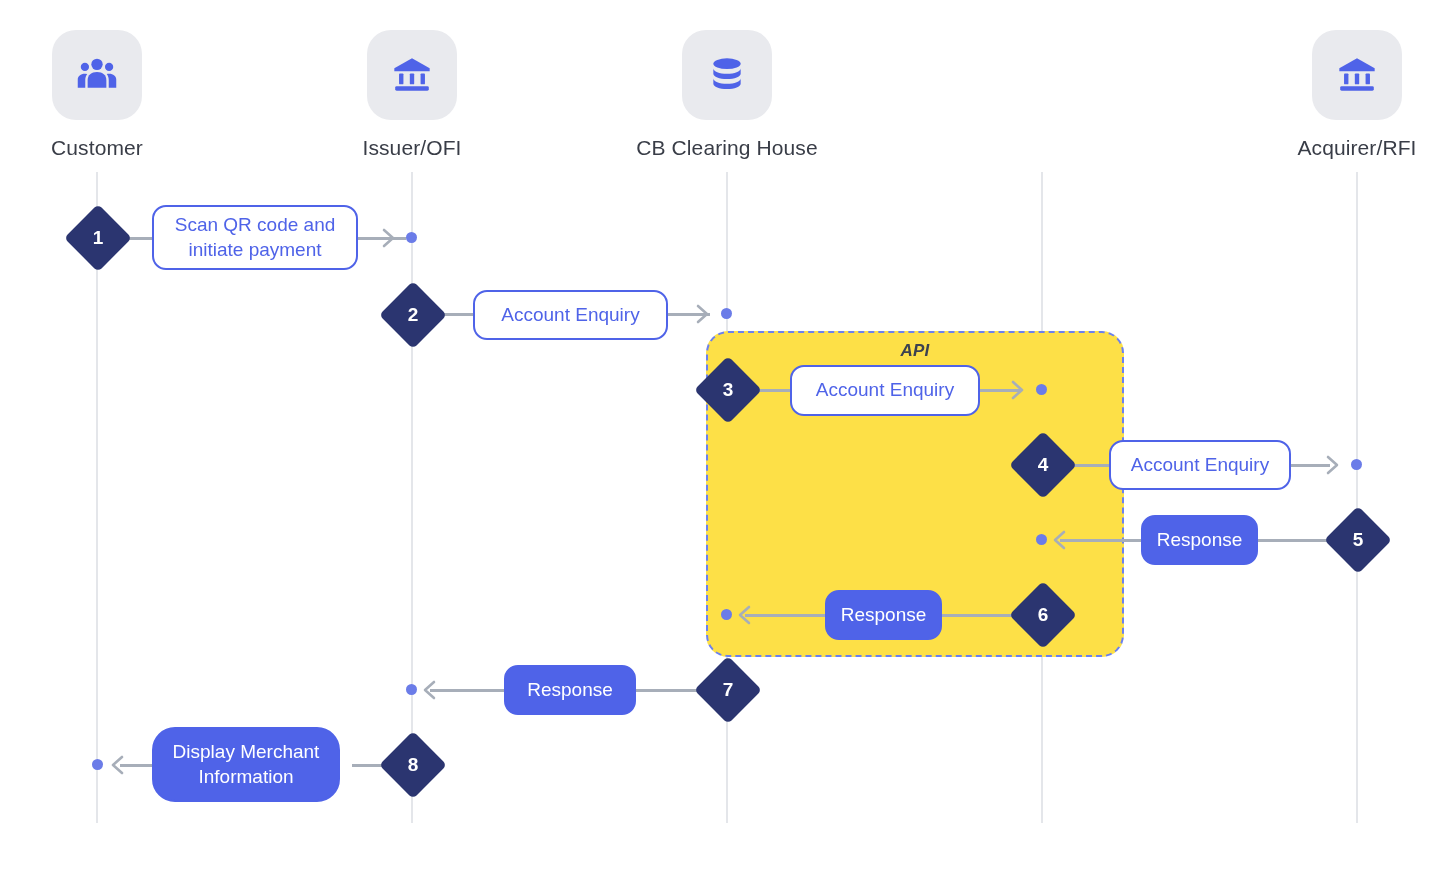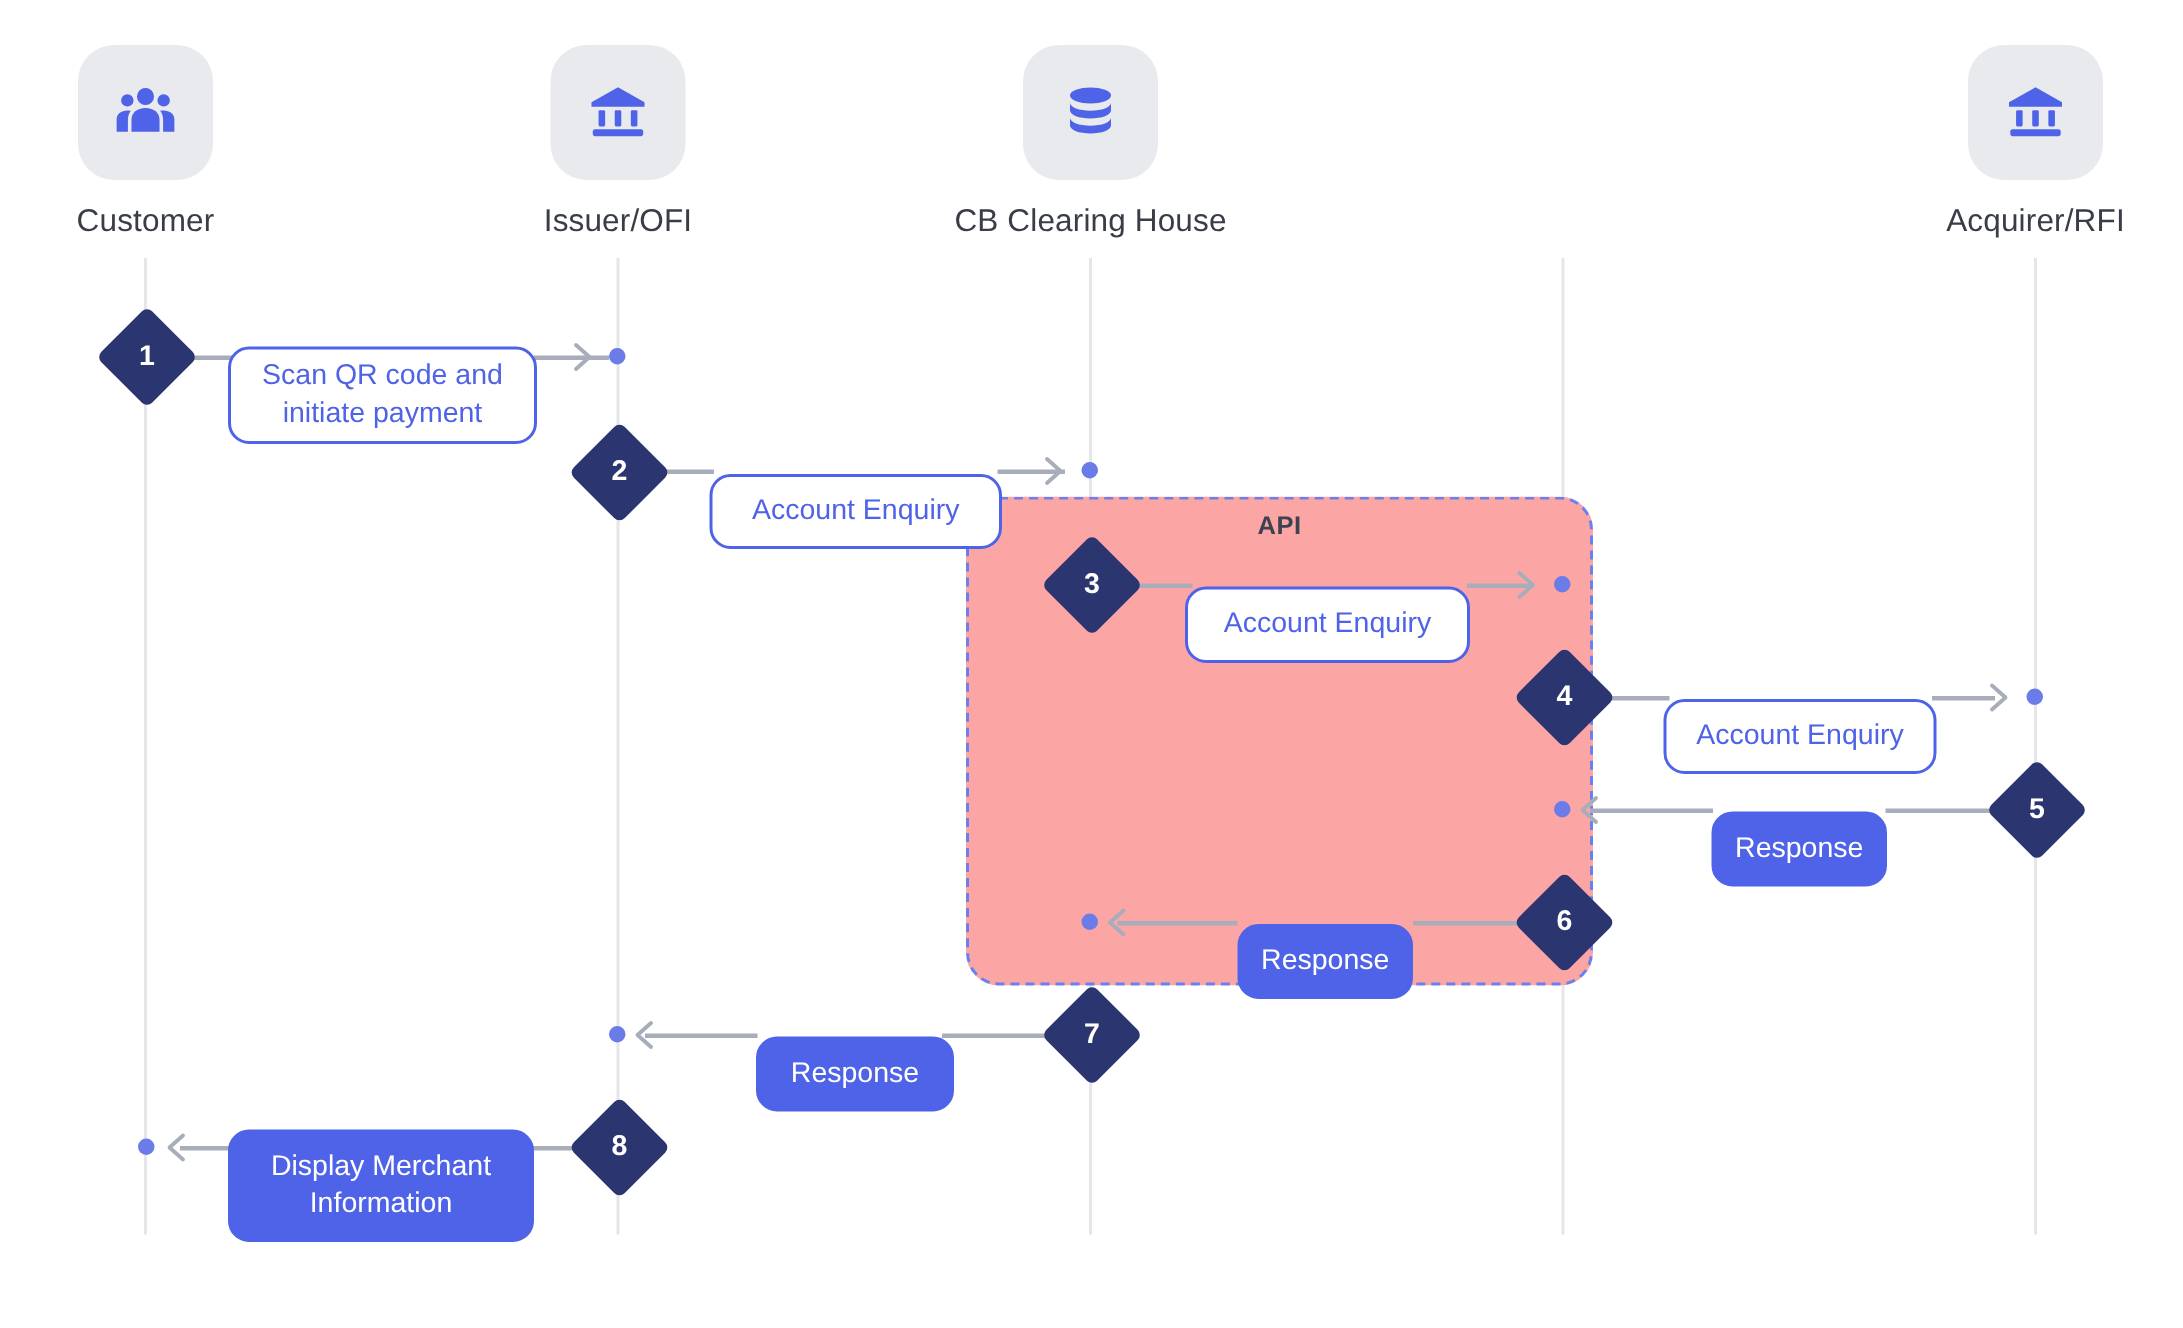--- a/index.html
+++ b/index.html
@@ -50,28 +50,29 @@
     margin-top: 16px;
     font-size: 21px;
     color: #393d47;
     letter-spacing: 0.1px;
     white-space: nowrap;
   }
 
   
   .api-group {
     position: absolute;
-    left: 644px;
+    left: 706px;
     top: 331px;
     width: 418px;
     height: 326px;
-    background: #fca5a5;
+    background: #fde047;
     border: 2.5px dashed #6b80ee;
     border-radius: 22px;
     box-sizing: border-box;
+    font-style: italic;
   }
   .api-title {
     position: absolute;
     left: 0;
     right: 0;
     top: 8px;
     text-align: center;
     font-size: 17px;
     font-weight: bold;
     color: #3c4250;
@@ -122,21 +123,20 @@
     position: absolute;
     box-sizing: border-box;
     display: flex;
     align-items: center;
     justify-content: center;
     text-align: center;
     border-radius: 14px;
     font-size: 19px;
     line-height: 1.28;
     padding: 0 14px;
-    margin-top: 26px;
   }
   .msg-box.outline {
     background: #ffffff;
     border: 2.5px solid #4f63e8;
     color: #4f63e8;
   }
   .msg-box.filled {
     background: #4f63e8;
     border: 2.5px solid #4f63e8;
     color: #ffffff;
@@ -338,21 +338,21 @@
 
   <div>
     <div class="msg-line" style="left:120px; top:764px; width:38px;"></div>
     <div class="msg-line" style="left:352px; top:764px; width:42px;"></div>
     <div class="arrow-head" style="left:106px; top:754px;">
       <svg width="22" height="22" viewBox="0 0 22 22">
           <polyline points="16,3 7,11 16,19" fill="none" stroke="#a7aeb9" stroke-width="2.6" stroke-linecap="round" stroke-linejoin="round"></polyline>
         </svg>
     </div>
     <div class="endpoint-dot" style="left:92px; top:759px;"></div>
-    <div class="msg-box filled" style="left:152px; top:727px; width:204px; height:75px;">
+    <div class="msg-box filled" style="left:152px; top:727px; width:188px; height:75px;border-radius:23px;">
       <span>Display Merchant Information</span>
     </div>
     <div class="step-diamond" style="left:389px; top:741px;">
       <span>8</span>
     </div>
   </div>
 
 </div>
 
 </body></html>

